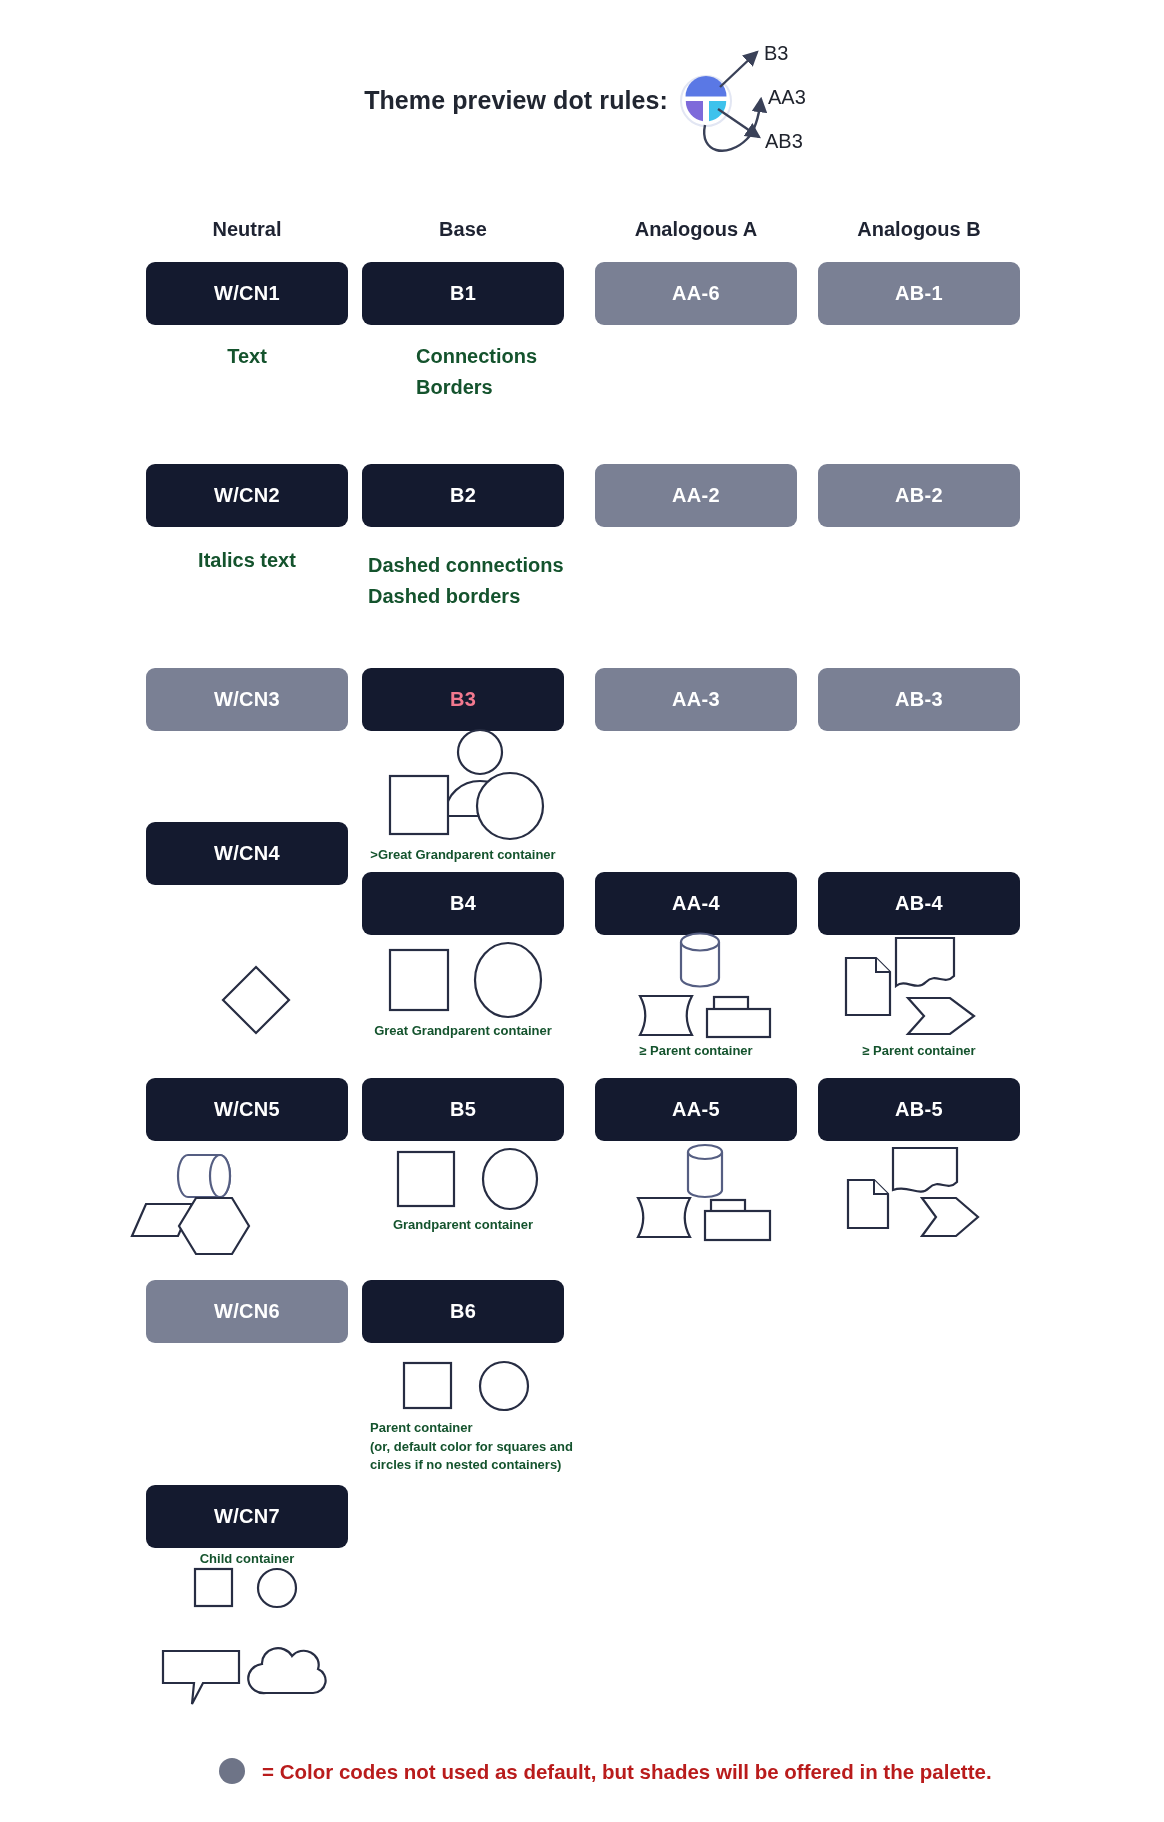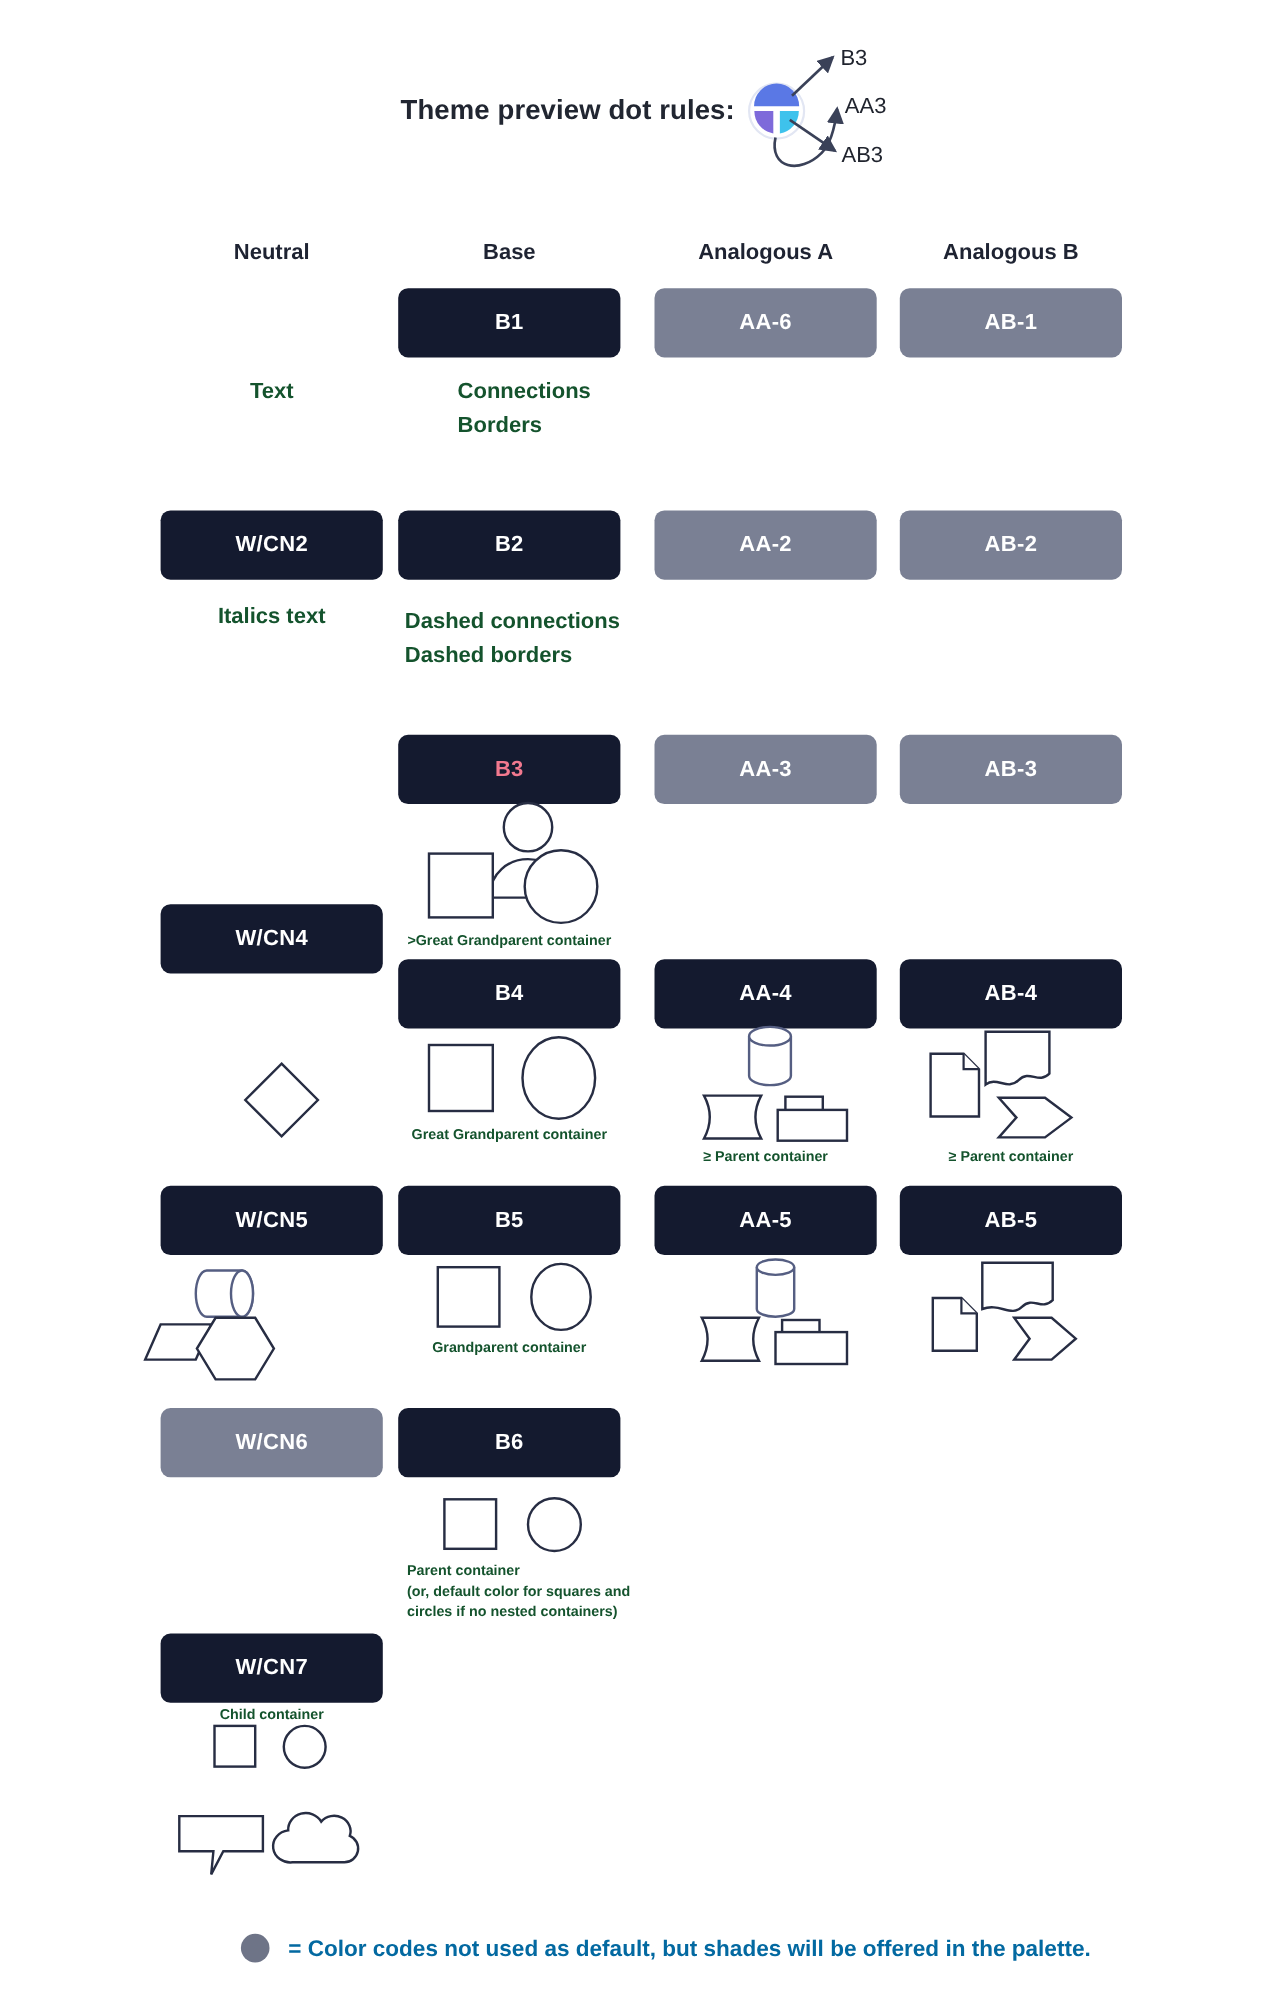--- a/index.html
+++ b/index.html
@@ -32,21 +32,21 @@
   .title{
     position:absolute;left:300px;top:86px;width:368px;text-align:right;
     font-size:25px;font-weight:600;color:#212631;letter-spacing:.1px;
   }
   .dotlabel{position:absolute;font-size:20px;font-weight:500;color:#20242e;}
   .footer-dot{
     position:absolute;left:219px;top:1758px;width:26px;height:26px;
     border-radius:50%;background:#6e7487;
   }
   .footer-text{
-    position:absolute;left:262px;top:1760px;font-size:20.5px;font-weight:700;color:#0369a1;
+    position:absolute;left:262px;top:1760px;font-size:20.5px;font-weight:700;color:#b91c1c;
   }
   svg{position:absolute;overflow:visible;}
   .shape{fill:#ffffff;stroke:#272d43;stroke-width:2.2px;}
   .shape.thin{stroke-width:2px;}
   .cyl{fill:#ffffff;stroke:#555e82;stroke-width:2.2px;}
   .arrow{fill:none;stroke:#3a4158;stroke-width:2.4px;}
 </style>
 </head>
 <body>
 
@@ -70,39 +70,41 @@
   </svg>
   <span class="dotlabel" style="left:764px;top:42px">B3</span>
   <span class="dotlabel" style="left:768px;top:86px">AA3</span>
   <span class="dotlabel" style="left:765px;top:130px">AB3</span>
 
   <div class="hdr c1">Neutral</div>
   <div class="hdr c2">Base</div>
   <div class="hdr c3">Analogous A</div>
   <div class="hdr c4">Analogous B</div>
 
+  <div class="sw dark c1" style="top:262px">W/CN1</div>
   <div class="sw dark c2" style="top:262px">B1</div>
   <div class="sw gray c3" style="top:262px">AA-6</div>
   <div class="sw gray c4" style="top:262px">AB-1</div>
   <div class="cap lg ctr c1" style="top:341px">Text</div>
   <div class="cap lg" style="left:416px;top:341px">
     <div>Connections</div>
     <div>Borders</div>
   </div>
 
   <div class="sw dark c1" style="top:464px">W/CN2</div>
   <div class="sw dark c2" style="top:464px">B2</div>
   <div class="sw gray c3" style="top:464px">AA-2</div>
   <div class="sw gray c4" style="top:464px">AB-2</div>
   <div class="cap lg ctr c1" style="top:545px">Italics text</div>
   <div class="cap lg" style="left:368px;top:550px">
     <div>Dashed connections</div>
     <div>Dashed borders</div>
   </div>
 
+  <div class="sw gray c1" style="top:668px">W/CN3</div>
   <div class="sw dark pinktxt c2" style="top:668px">B3</div>
   <div class="sw gray c3" style="top:668px">AA-3</div>
   <div class="sw gray c4" style="top:668px">AB-3</div>
   <svg style="left:380px;top:718px" width="180" height="125" viewBox="0 0 180 125">
     <path class="shape" d="M66 98 v-4 a34 31 0 0 1 68 0 v4 z"></path>
     <circle class="shape" cx="100" cy="34" r="22"></circle>
     <rect class="shape" x="10" y="58" width="58" height="58"></rect>
     <circle class="shape" cx="130" cy="88" r="33"></circle>
   </svg>
   <div class="cap sm ctr c2" style="top:846px">&gt;Great Grandparent container</div>

